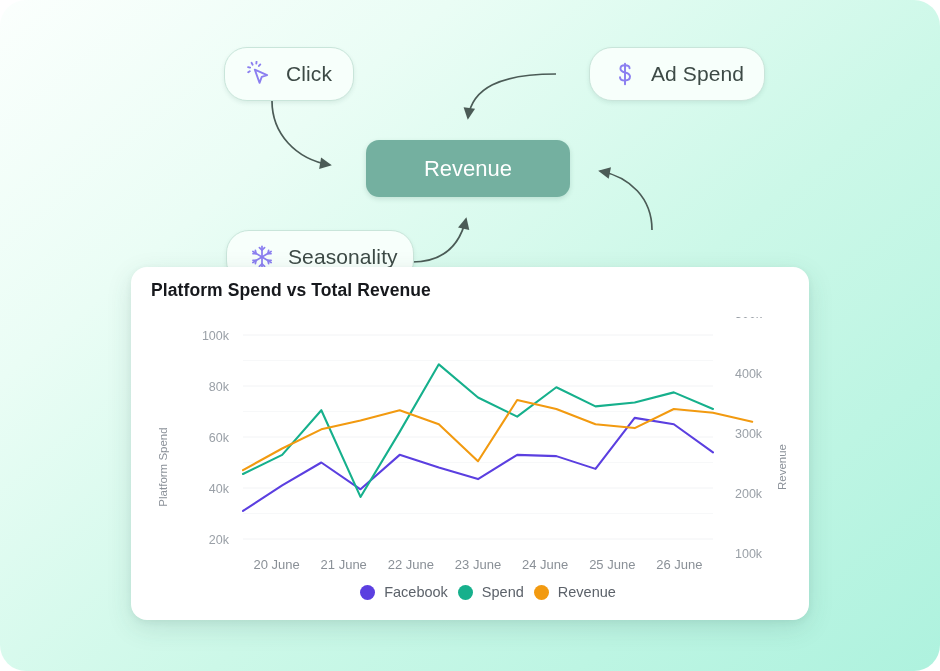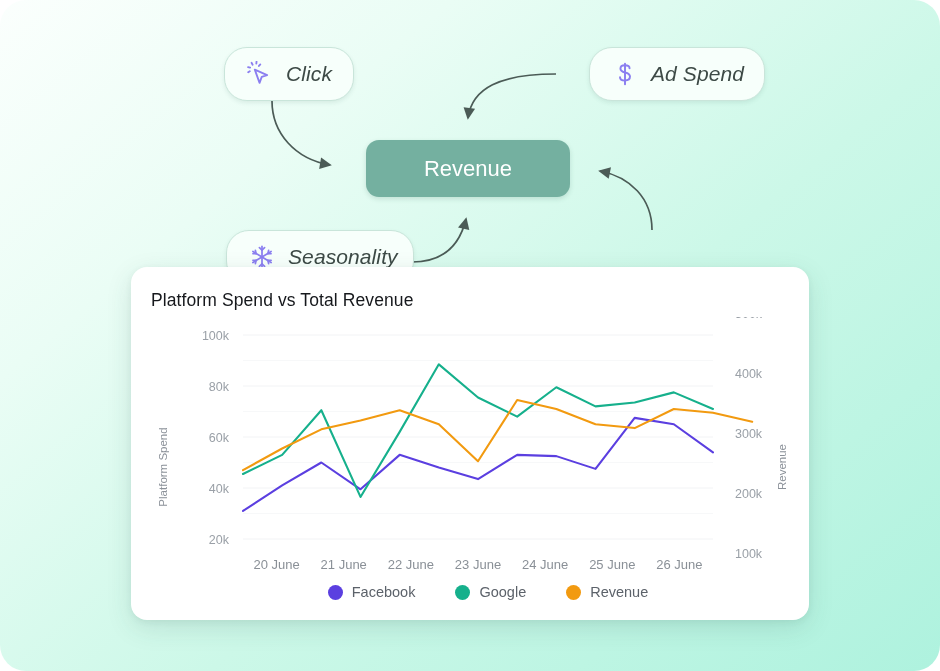--- a/index.html
+++ b/index.html
@@ -20,21 +20,20 @@
 
   .node{
     position:absolute;box-sizing:border-box;
     display:flex;align-items:center;gap:13px;
     background:#f7fffb;
     border:1.4px solid #c9e5da;
     border-radius:23px;
     padding:0 22px;
     height:54px;
     box-shadow:0 2px 4px rgba(40,90,75,.10);
-    font-style:italic;
   }
   .node .lbl{
     font-size:21px;color:#3d4a46;white-space:nowrap;letter-spacing:.1px;
   }
   .ico{width:26px;height:26px;flex:0 0 26px;display:block;}
 
   #node-click{left:224px;top:47px;width:130px;}
   #node-adspend{left:555px;top:47px;width:176px;margin-left:34px;}
   #node-season{left:226px;top:230px;width:188px;}
   #node-impr{left:519px;top:230px;width:196px;}
@@ -48,35 +47,35 @@
   #node-revenue .lbl{color:#ffffff;font-size:22px;}
 
   
   #card{
     position:absolute;left:131px;top:267px;width:678px;height:353px;
     background:#ffffff;border-radius:16px;
     box-shadow:0 8px 26px rgba(40,80,70,.13), 0 2px 6px rgba(40,80,70,.07);
     overflow:hidden;
   }
   #card-title{
-    position:absolute;left:20px;top:23px;
-    font-size:17.5px;font-weight:normal;color:#16181c;letter-spacing:.1px;
+    position:absolute;left:20px;top:13px;
+    font-size:17.5px;font-weight:bold;color:#16181c;letter-spacing:.1px;
   }
   #plot{position:absolute;left:0;top:50px;width:678px;height:303px;}
 
   .axttl{font-size:11.5px;fill:#8b9199;}
   .tick{font-size:12.5px;fill:#9aa0a7;}
   .xtick{font-size:13px;fill:#8a9097;}
   .grid{stroke:#f2f3f5;stroke-width:1;}
   .grid.minor{stroke:#f7f8f9;}
   .ln{fill:none;stroke-width:2.1;stroke-linejoin:round;stroke-linecap:round;}
 
   #legend{
     position:absolute;left:0;right:0;bottom:20px;
-    display:flex;justify-content:center;align-items:center;gap:40px;margin-left:36px;
+    display:flex;justify-content:center;align-items:center;gap:10px;margin-left:36px;
   }
   .lg{display:flex;align-items:center;gap:9px;}
   .sw{width:15px;height:15px;border-radius:50%;display:block;}
   .lgt{font-size:14.5px;color:#5c626a;}
 </style>
 </head>
 <body>
 
 <div id="stage">
 
@@ -196,21 +195,21 @@
       <text class="axttl" id="y2lab" x="655" y="150" transform="rotate(-90 655 150)" text-anchor="middle">Revenue</text>
     </svg>
 
     <div id="legend">
         <div class="lg">
           <span class="sw" style="background: rgb(91, 63, 224);"></span>
           <span class="lgt">Facebook</span>
         </div>
         <div class="lg">
           <span class="sw" style="background: rgb(22, 176, 140);"></span>
-          <span class="lgt">Google</span>
+          <span class="lgt">Spend</span>
         </div>
         <div class="lg">
           <span class="sw" style="background: rgb(242, 154, 16);"></span>
           <span class="lgt">Revenue</span>
         </div>
       </div>
   </div>
 </div>
 
 </body></html>

